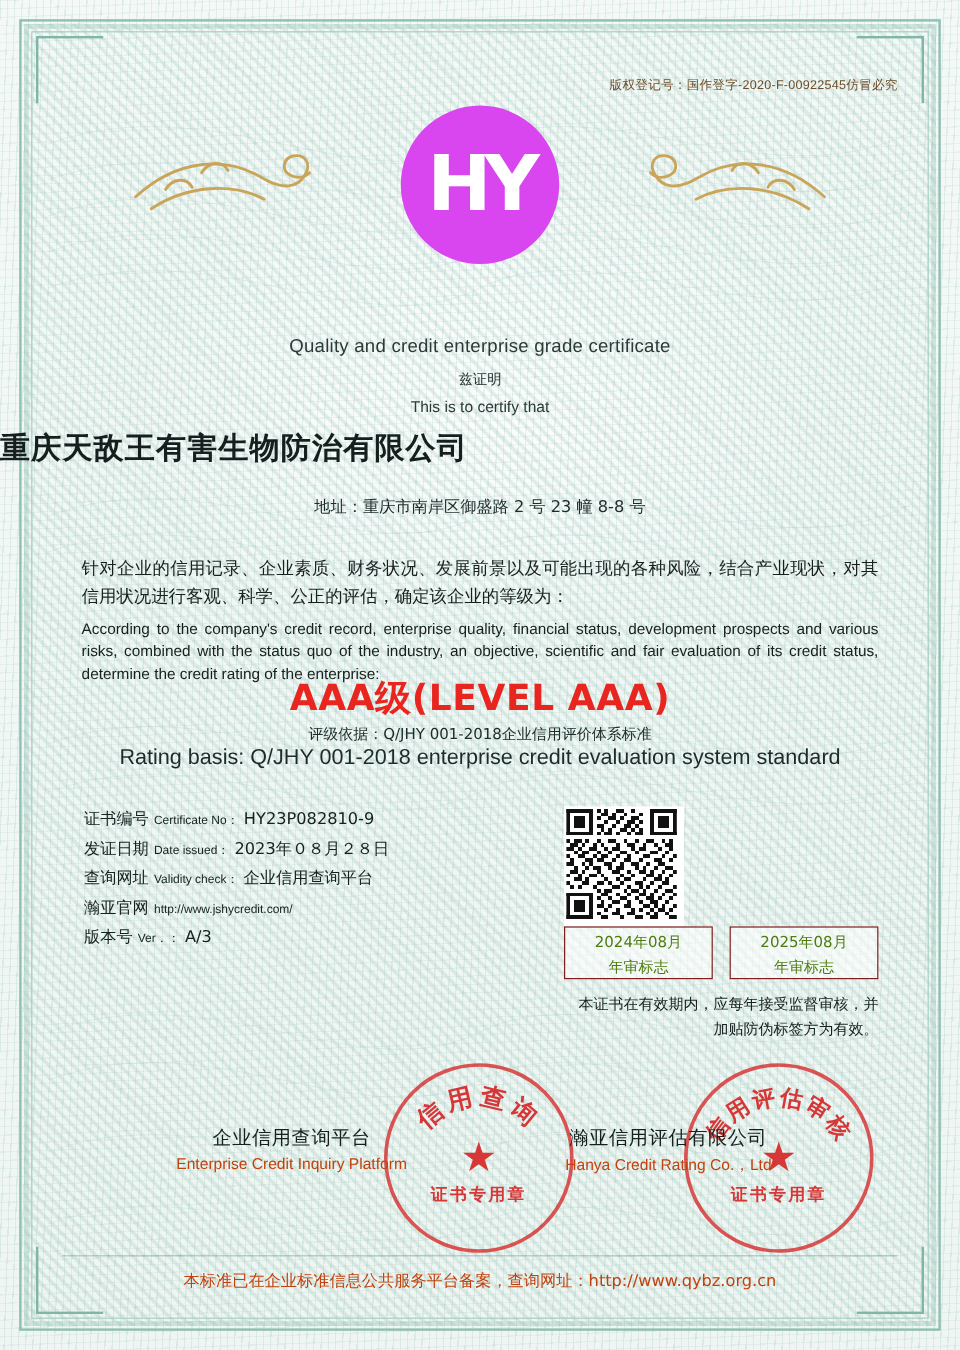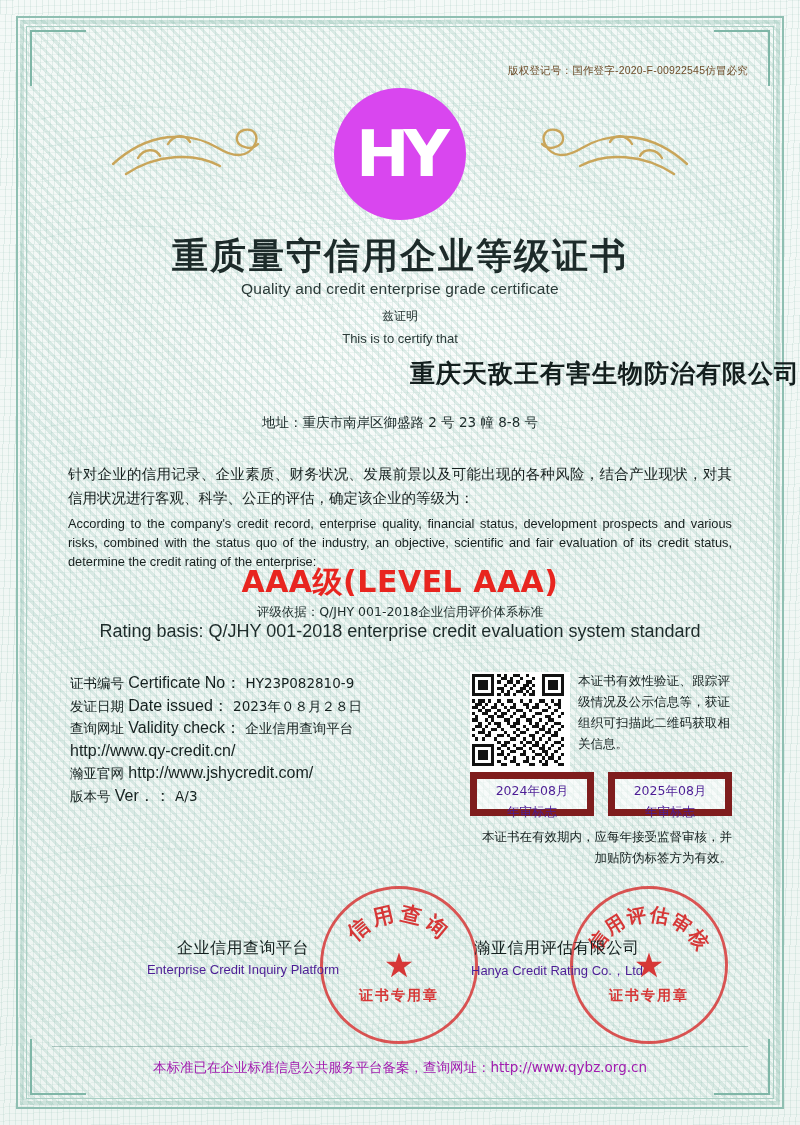--- a/index.html
+++ b/index.html
@@ -170,21 +170,21 @@
     width: 100%;
     text-align: center;
     font-size: 13px;
     color: #2b3a38;
   }
 
   .company-name {
     position: absolute;
     top: 357px;
     width: 100%;
-    text-align: right;
+    text-align: left;
     font-size: 25px;
     font-weight: bold;
     color: #141f1e;
     letter-spacing: 1px;
     font-family: "DejaVu Sans", sans-serif;
   }
   .company-code {
     position: absolute;
     top: 392px;
     width: 100%;
@@ -259,21 +259,21 @@
     position: absolute;
     left: 70px;
     top: 672px;
     width: 390px;
     font-size: 13.5px;
     line-height: 22.5px;
     color: #15201f;
     font-family: "DejaVu Sans", sans-serif;
   }
   .details .row { white-space: nowrap; }
-  .details .label-en { font-family: "Liberation Sans", sans-serif; font-size: 16px; }
+  .details .label-en { font-family: "Liberation Sans", sans-serif; font-size: 10px; }
   .details .value { font-weight: normal; }
 
   
   .qr {
     position: absolute;
     left: 470px;
     top: 672px;
     width: 96px;
     height: 96px;
     background: #ffffff;
@@ -297,26 +297,26 @@
     position: absolute;
     left: 470px;
     top: 772px;
     width: 262px;
     display: flex;
     justify-content: space-between;
   }
   .seal-box {
     width: 124px;
     height: 44px;
-    border: 7px solid #7f1d1d;
+    border: 1px solid #7f1d1d;
     background: rgba(255,255,255,0.55);
     text-align: center;
     font-size: 12.5px;
     line-height: 21px;
-    color: #4c1d95;
+    color: #4d7c0f;
     padding-top: 1px;
     box-sizing: border-box;
     font-family: "DejaVu Sans", sans-serif;
   }
 
   .validity-note {
     position: absolute;
     left: 470px;
     top: 826px;
     width: 262px;
@@ -377,31 +377,31 @@
     text-align: center;
   }
   .sig-cn {
     font-size: 16px;
     color: #15201f;
     font-family: "DejaVu Sans", sans-serif;
     letter-spacing: 0.5px;
   }
   .sig-en {
     font-size: 13px;
-    color: #4c1d95;
+    color: #c2410c;
     margin-top: 3px;
   }
 
   .footer {
     position: absolute;
     bottom: 48px;
     width: 100%;
     text-align: center;
     font-size: 13.5px;
-    color: #a21caf;
+    color: #c2410c;
     font-family: "DejaVu Sans", sans-serif;
   }
   .footer-rule {
     position: absolute;
     bottom: 78px;
     left: 52px;
     right: 52px;
     height: 1px;
     background: rgba(93,143,132,0.45);
   }
@@ -466,21 +466,20 @@
           <path d="M146,24 C152,14 146,6 136,8 C128,10 126,20 134,24 C140,27 146,26 150,22"></path>
           <path d="M60,22 C66,12 78,12 82,20"></path>
           <path d="M30,36 C36,26 48,26 52,34"></path>
         </g>
       </svg>
       <div class="logo-circle">
         <div class="logo-mark">HY</div>
       </div>
     </div>
 
-    <div class="title-cn">重质量守信用企业等级证书</div>
     <div class="title-en">Quality and credit enterprise grade certificate</div>
 
     <div class="certify-cn">兹证明</div>
     <div class="certify-en">This is to certify that</div>
 
     <div class="company-name">重庆天敌王有害生物防治有限公司</div>
     <div class="company-addr">地址：重庆市南岸区御盛路 2 号 23 幢 8-8 号</div>
 
     <div class="body-block">
       <div class="body-cn">针对企业的信用记录、企业素质、财务状况、发展前景以及可能出现的各种风险，结合产业现状，对其信用状况进行客观、科学、公正的评估，确定该企业的等级为：</div>
@@ -500,23 +499,20 @@
       </div>
       <div class="row">
         <span>发证日期</span>
         <span class="label-en">Date issued：</span>
         <span class="value">2023年０８月２８日</span>
       </div>
       <div class="row">
         <span>查询网址</span>
         <span class="label-en">Validity check：</span>
         <span class="value">企业信用查询平台</span>
-      </div>
-      <div class="row">
-        <span class="label-en">http://www.qy-credit.cn/</span>
       </div>
       <div class="row">
         <span>瀚亚官网</span>
         <span class="label-en">http://www.jshycredit.com/</span>
       </div>
       <div class="row">
         <span>版本号</span>
         <span class="label-en">Ver．：</span>
         <span class="value">A/3</span>
       </div>
@@ -733,21 +729,20 @@
             <rect x="26" y="27" width="1" height="1"></rect>
           <rect x="9" y="28" width="2" height="1"></rect>
             <rect x="14" y="28" width="1" height="1"></rect>
             <rect x="18" y="28" width="2" height="1"></rect>
             <rect x="22" y="28" width="2" height="1"></rect>
             <rect x="27" y="28" width="2" height="1"></rect>
         </g>
       </svg>
     </div>
 
-    <div class="qr-note">本证书有效性验证、跟踪评级情况及公示信息等，获证组织可扫描此二维码获取相关信息。</div>
 
     <div class="seal-boxes">
       <div class="seal-box">
         <div>2024年08月</div>
         <div>年审标志</div>
       </div>
       <div class="seal-box">
         <div>2025年08月</div>
         <div>年审标志</div>
       </div>

